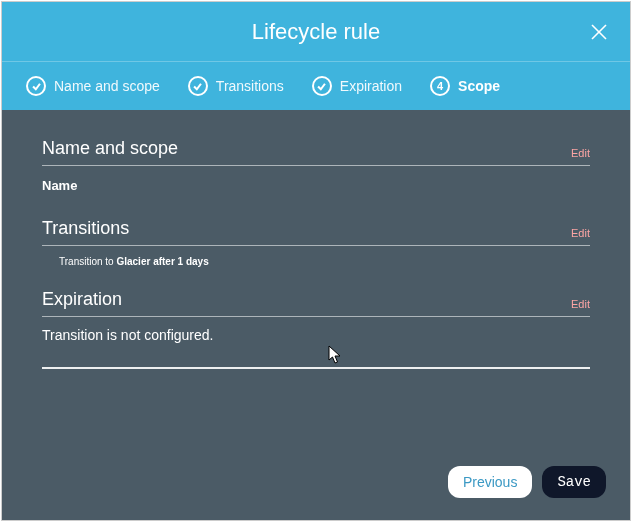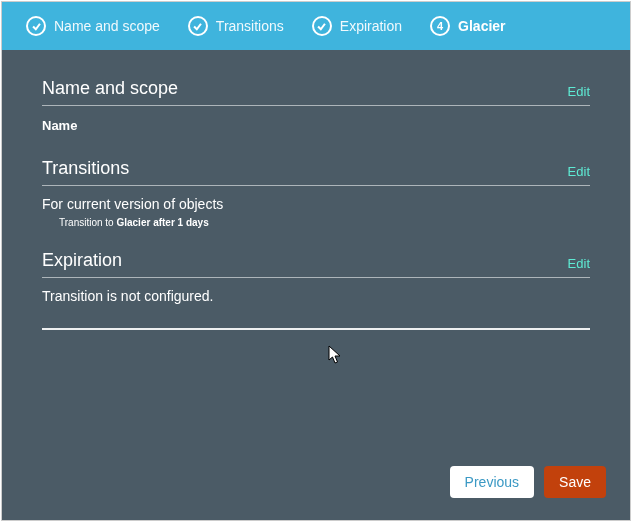--- a/index.html
+++ b/index.html
@@ -88,22 +88,22 @@
     align-items: flex-end;
     border-bottom: 1px solid rgba(255,255,255,0.55);
     padding-bottom: 6px;
     margin-bottom: 10px;
   }
   .section-head h2 {
     font-size: 18px;
     font-weight: 400;
   }
   .edit-link {
-    color: #5eead4;
-    font-size: 13px;
+    color: #fca5a5;
+    font-size: 11px;
     cursor: pointer;
   }
   .row {
     display: flex;
     font-size: 13px;
     margin: 5px 0;
     line-height: 1.5;
   }
   .row .label { font-weight: 700; width: 50px; }
   .plain { font-size: 14px; margin: 5px 0; }
@@ -115,45 +115,55 @@
   }
   .footer {
     padding: 14px 24px 22px;
     display: flex;
     justify-content: flex-end;
     gap: 10px;
   }
   button.btn {
     font-size: 14px;
     padding: 7px 14px;
-    border-radius: 4px;
+    border-radius: 12px;
     border: 1px solid transparent;
     cursor: pointer;
   }
   .btn-prev {
     background: #fff;
     color: #3b99c4;
     border-color: #cfd6da;
   }
   .btn-save {
-    background: #c2410c;
+    background: #0f172a;
     color: #fff;
+    font-family: Liberation Mono, monospace;
   }
   .cursor {
     position: absolute;
     left: 328px;
     top: 345px;
     pointer-events: none;
   }
 </style>
 </head>
 <body>
 
 <div class="modal">
   <div class="header">
+    <div class="title-row">
+      <h1>Lifecycle rule</h1>
+      <div class="close-btn">
+        <svg width="20" height="20" viewBox="0 0 20 20" fill="none" stroke-width="1.6">
+          <line x1="3" y1="3" x2="17" y2="17"></line>
+            <line x1="17" y1="3" x2="3" y2="17"></line>
+        </svg>
+      </div>
+    </div>
     <div class="steps">
       <div class="step">
         <span class="step-icon">
           <svg viewBox="0 0 16 16">
               <polyline points="3,8 7,12 13,4"></polyline>
             </svg>
         </span>
         <span>Name and scope</span>
       </div>
       <div class="step">
@@ -167,21 +177,21 @@
       <div class="step">
         <span class="step-icon">
           <svg viewBox="0 0 16 16">
               <polyline points="3,8 7,12 13,4"></polyline>
             </svg>
         </span>
         <span>Expiration</span>
       </div>
       <div class="step current">
         <span class="step-icon">4</span>
-        <span>Glacier</span>
+        <span>Scope</span>
       </div>
     </div>
   </div>
 
   <div class="content">
 
     <div class="section">
       <div class="section-head">
         <h2>Name and scope</h2>
         <span class="edit-link">Edit</span>
@@ -189,21 +199,20 @@
       <div class="row">
         <span class="label">Name</span>
       </div>
     </div>
 
     <div class="section">
       <div class="section-head">
         <h2>Transitions</h2>
         <span class="edit-link">Edit</span>
       </div>
-      <div class="plain">For current version of objects</div>
       <div class="small">
         <span>Transition to </span><b>Glacier after 1 days</b>
       </div>
     </div>
 
     <div class="section">
       <div class="section-head">
         <h2>Expiration</h2>
         <span class="edit-link">Edit</span>
       </div>

